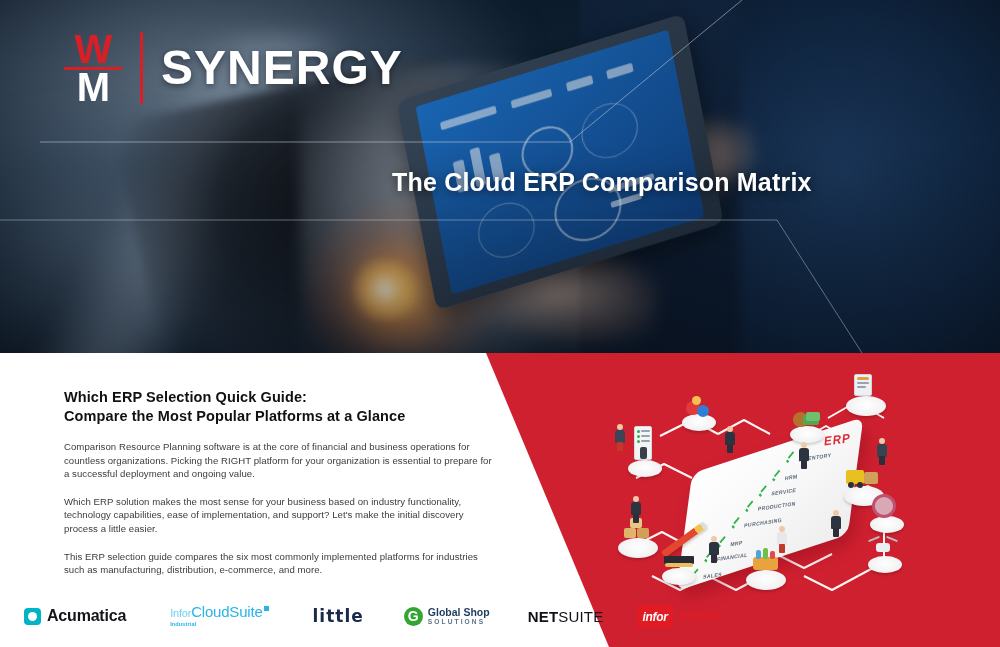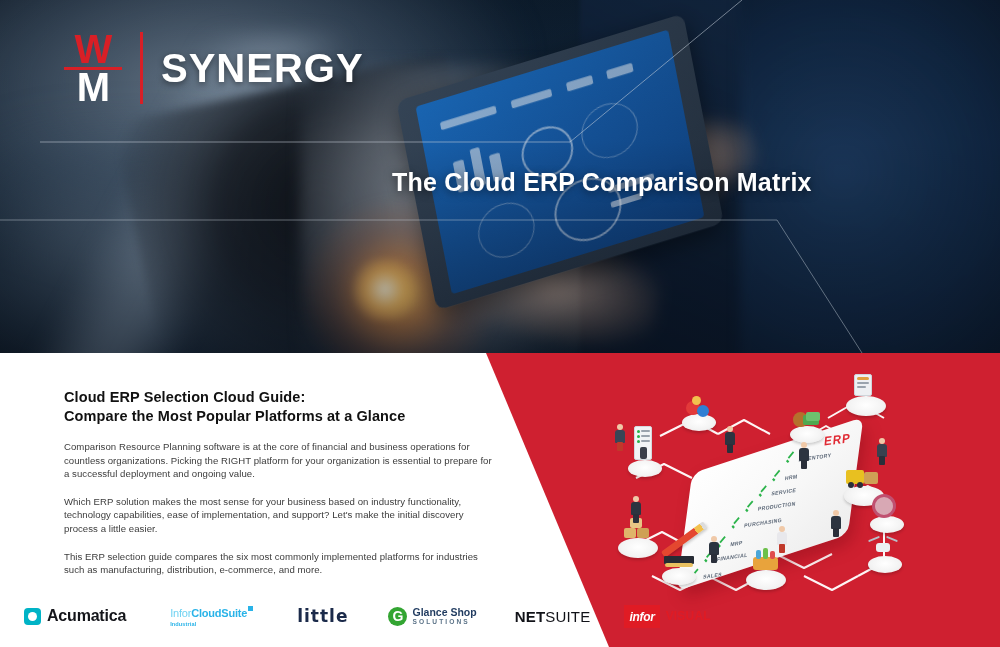--- a/index.html
+++ b/index.html
@@ -73,21 +73,21 @@
   
   #logo-lockup { position:absolute; left:62px; top:30px; display:flex; align-items:center; height:76px; }
   #wm-mark { position:relative; width:62px; height:76px; }
   .wm-w, .wm-m { position:absolute; left:0; width:62px; height:34px;
       font-weight:bold; font-size:40px; line-height:34px; text-align:center;
       font-family:"Liberation Sans", sans-serif; letter-spacing:-1px; }
   .wm-w { top:2px; color:#d81f26; }
   .wm-m { top:40px; color:#ffffff; }
   .wm-bar { position:absolute; left:2px; top:37px; width:58px; height:3px; background:#d81f26; }
   #logo-divider { width:3px; height:72px; background:#d81f26; margin:0 18px 0 16px; }
-  #brand-name { color:#ffffff; font-size:40px; font-weight:bold; letter-spacing:1px;
+  #brand-name { color:#ffffff; font-size:48px; font-weight:bold; letter-spacing:1px;
     line-height:48px; text-shadow:0 2px 6px rgba(0,0,0,.45);
     font-family:"Liberation Sans", sans-serif; }
 
   #hero-title { position:absolute; left:392px; top:168px; color:#ffffff;
     font-size:25px; font-weight:bold; letter-spacing:.2px;
     text-shadow:0 2px 8px rgba(0,0,0,.55); }
 
   
   #red-panel { position:absolute; left:0; top:353px; width:1000px; height:294px;
      background:#cf2030;
@@ -147,21 +147,21 @@
   #v-acumatica { margin-left:24px; }
   .acu-mark { width:17px; height:17px; border-radius:4px; background:#00b3c6; position:relative; margin-right:6px; }
   .acu-mark::after { content:""; position:absolute; left:4px; top:4px; width:9px; height:9px;
      border-radius:50%; background:#ffffff; }
   .acu-mark::before { content:""; position:absolute; left:9px; top:9px; width:6px; height:6px;
      background:#00b3c6; }
   .acu-text { font-size:16px; font-weight:bold; color:#14151a; letter-spacing:-.2px; }
 
   #v-infor-cs { margin-left:44px; line-height:1; }
   .ics-1 { font-size:11px; color:#6fd2f2; font-weight:normal; letter-spacing:-.2px; }
-  .ics-2 { font-size:11px; color:#29b3e8; font-weight:bold; letter-spacing:-.2px; }
+  .ics-2 { font-size:15px; color:#29b3e8; font-weight:normal; letter-spacing:-.2px; }
   .ics-sq { display:inline-block; width:5px; height:5px; background:#29b3e8;
      vertical-align:super; margin-left:1px; }
   .ics-sub { font-size:5.6px; color:#29b3e8; font-weight:bold; letter-spacing:.1px; margin-top:2px; }
 
   #v-epicor { margin-left:44px; }
   .epi-text { font-size:17px; font-weight:bold; color:#1b2a4a; letter-spacing:1px;
      font-family:"DejaVu Sans", sans-serif; }
 
   #v-globalshop { margin-left:40px; }
   .gs-mark { width:19px; height:19px; border-radius:50%; background:#33a532; position:relative;
@@ -413,21 +413,21 @@
     </div>
     <div class="person" style="left:230px;top:120px;">
       <div class="p-head"></div>
         <div class="p-body" style="background:#2c3440;"></div>
         <div class="p-legs"></div>
     </div>
   </div>
 
   <div id="copy">
     <h2>
-      <span>Cloud ERP Selection Cloud Guide:</span><br>
+      <span>Which ERP Selection Quick Guide:</span><br>
       <span>Compare the Most Popular Platforms at a Glance</span>
     </h2>
     <p>Comparison Resource Planning software is at the core of financial and business operations for countless organizations. Picking the RIGHT platform for your organization is essential to prepare for a successful deployment and ongoing value.</p>
     <p>Which ERP solution makes the most sense for your business based on industry functionality, technology capabilities, ease of implementation, and support? Let's make the initial discovery process a little easier.</p>
     <p>This ERP selection guide compares the six most commonly implemented platforms for industries such as manufacturing, distribution, e-commerce, and more.</p>
   </div>
 
   <div id="vendor-row">
 
     <div class="vendor" id="v-acumatica">
@@ -444,21 +444,21 @@
       </div>
     </div>
 
     <div class="vendor" id="v-epicor">
       <span class="epi-text">little</span>
     </div>
 
     <div class="vendor" id="v-globalshop">
       <span class="gs-mark"></span>
       <span>
-        <div class="gs-1">Glance Shop</div>
+        <div class="gs-1">Global Shop</div>
         <div class="gs-2">SOLUTIONS</div>
       </span>
     </div>
 
     <div class="vendor" id="v-netsuite">
       <span class="ns-bold">NET</span>
         <span class="ns-light">SUITE</span>
     </div>
 
     <div class="vendor" id="v-infor-visual">

